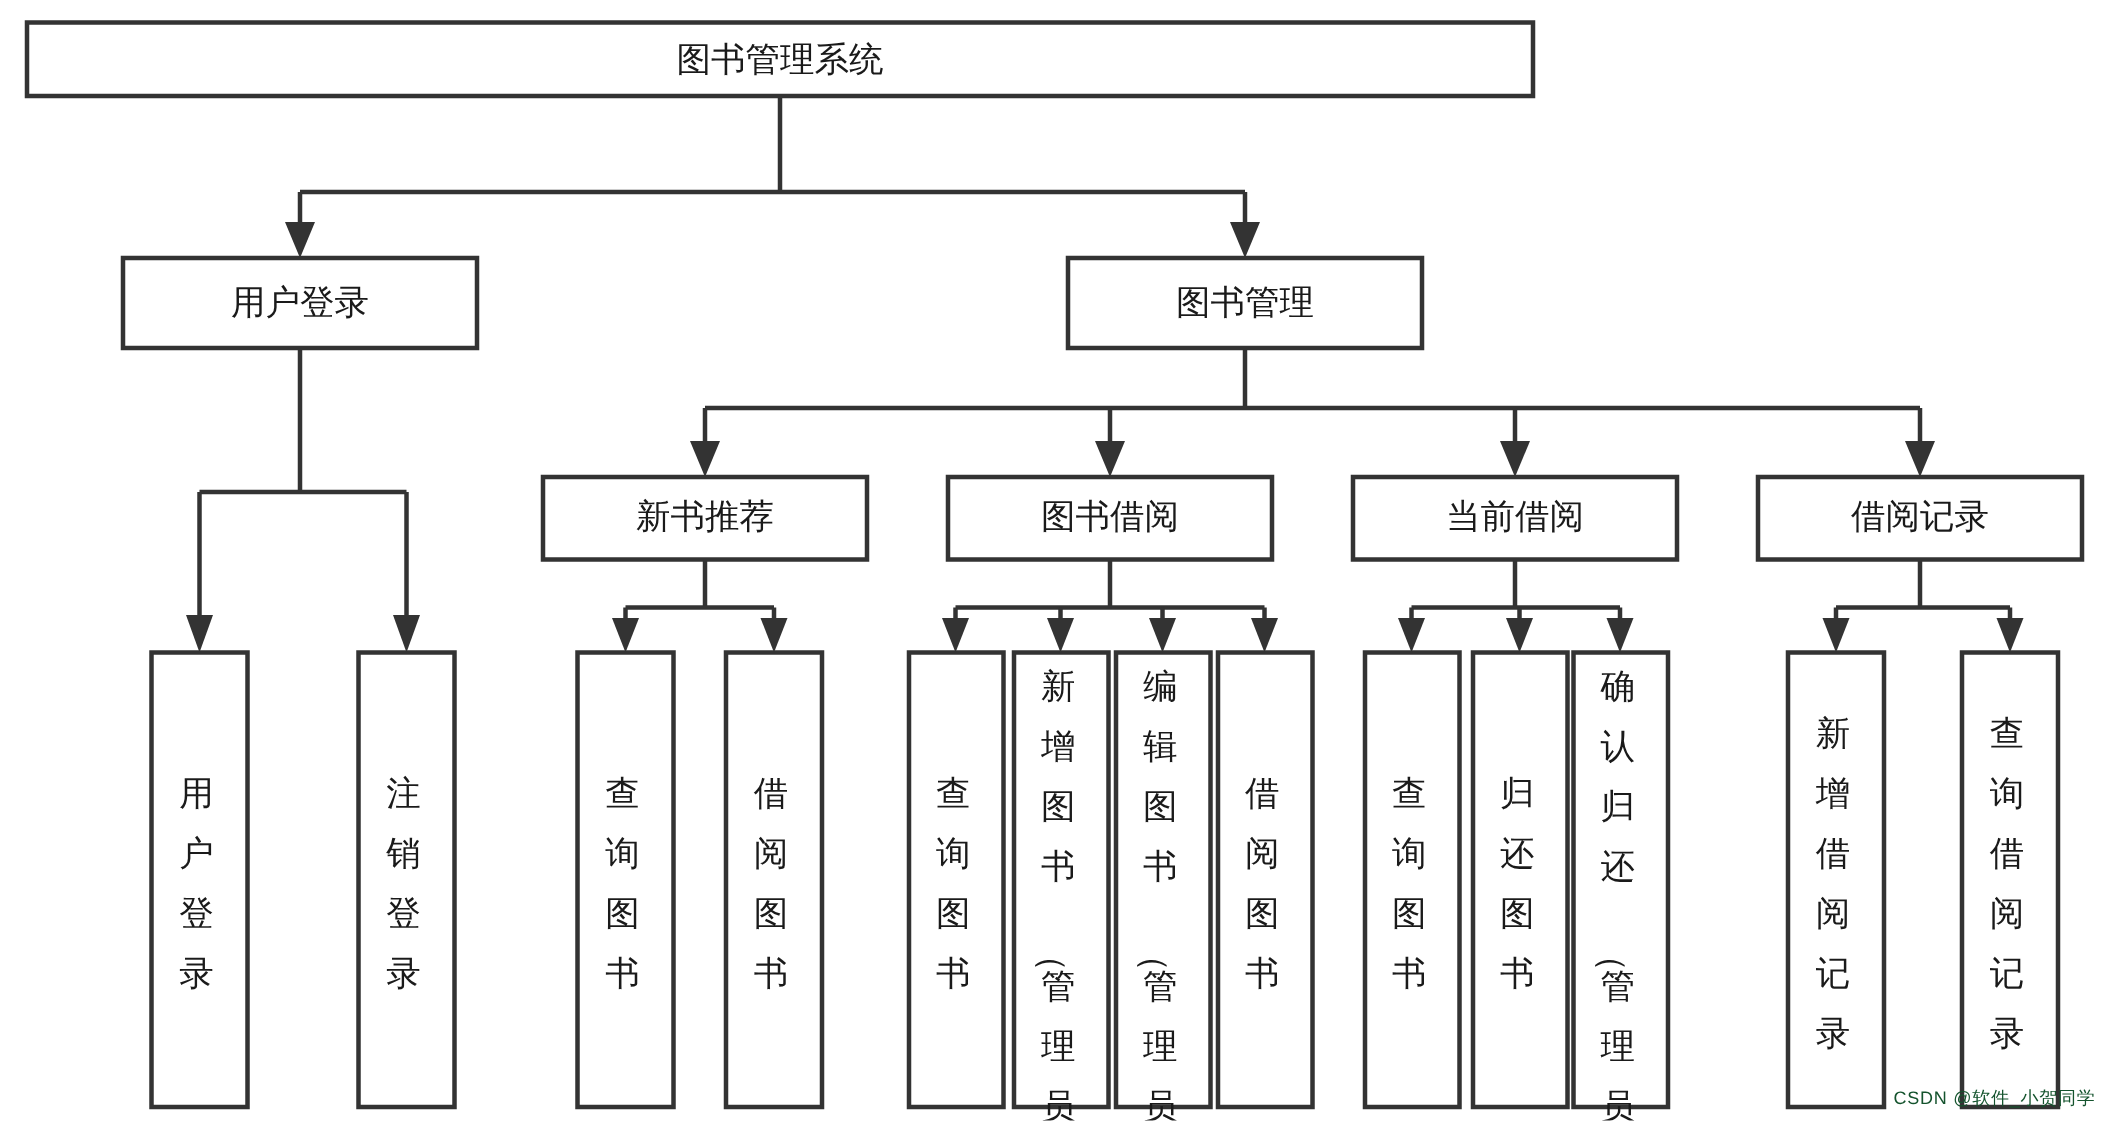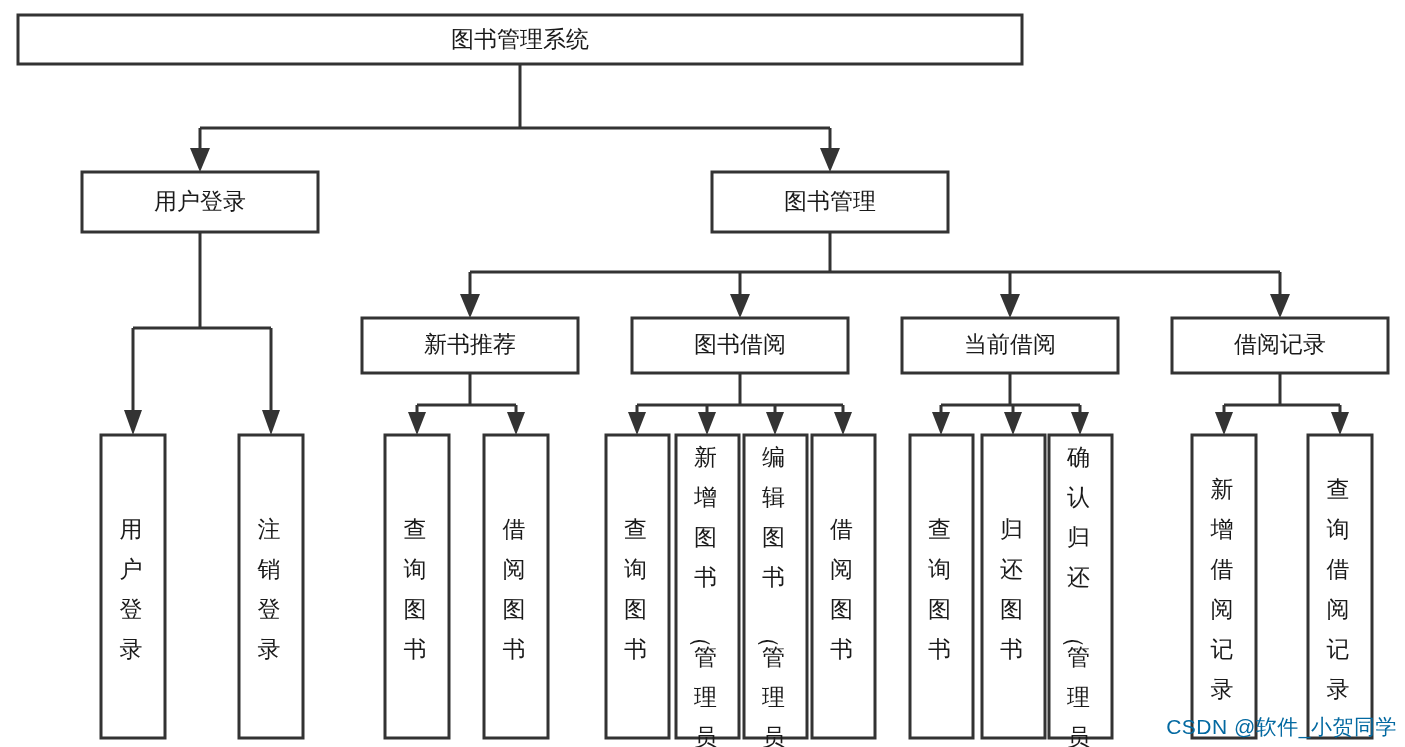--- a/index.html
+++ b/index.html
@@ -54,22 +54,22 @@
     font-size: 23px;
     fill: #1a1a1a;
     text-anchor: middle;
     letter-spacing: 4px;
   }
   .watermark {
     position: absolute;
     right: 8px;
     bottom: 6px;
     font-family: "Liberation Sans", "DejaVu Sans", sans-serif;
-    font-size: 21px;
-    color: #0369a1;
+    font-size: 12px;
+    color: #14532d;
     letter-spacing: 0.5px;
     user-select: none;
     pointer-events: none;
     white-space: nowrap;
   }
 </style>
 </head>
 <body>
 
 <div id="diagram-root">

